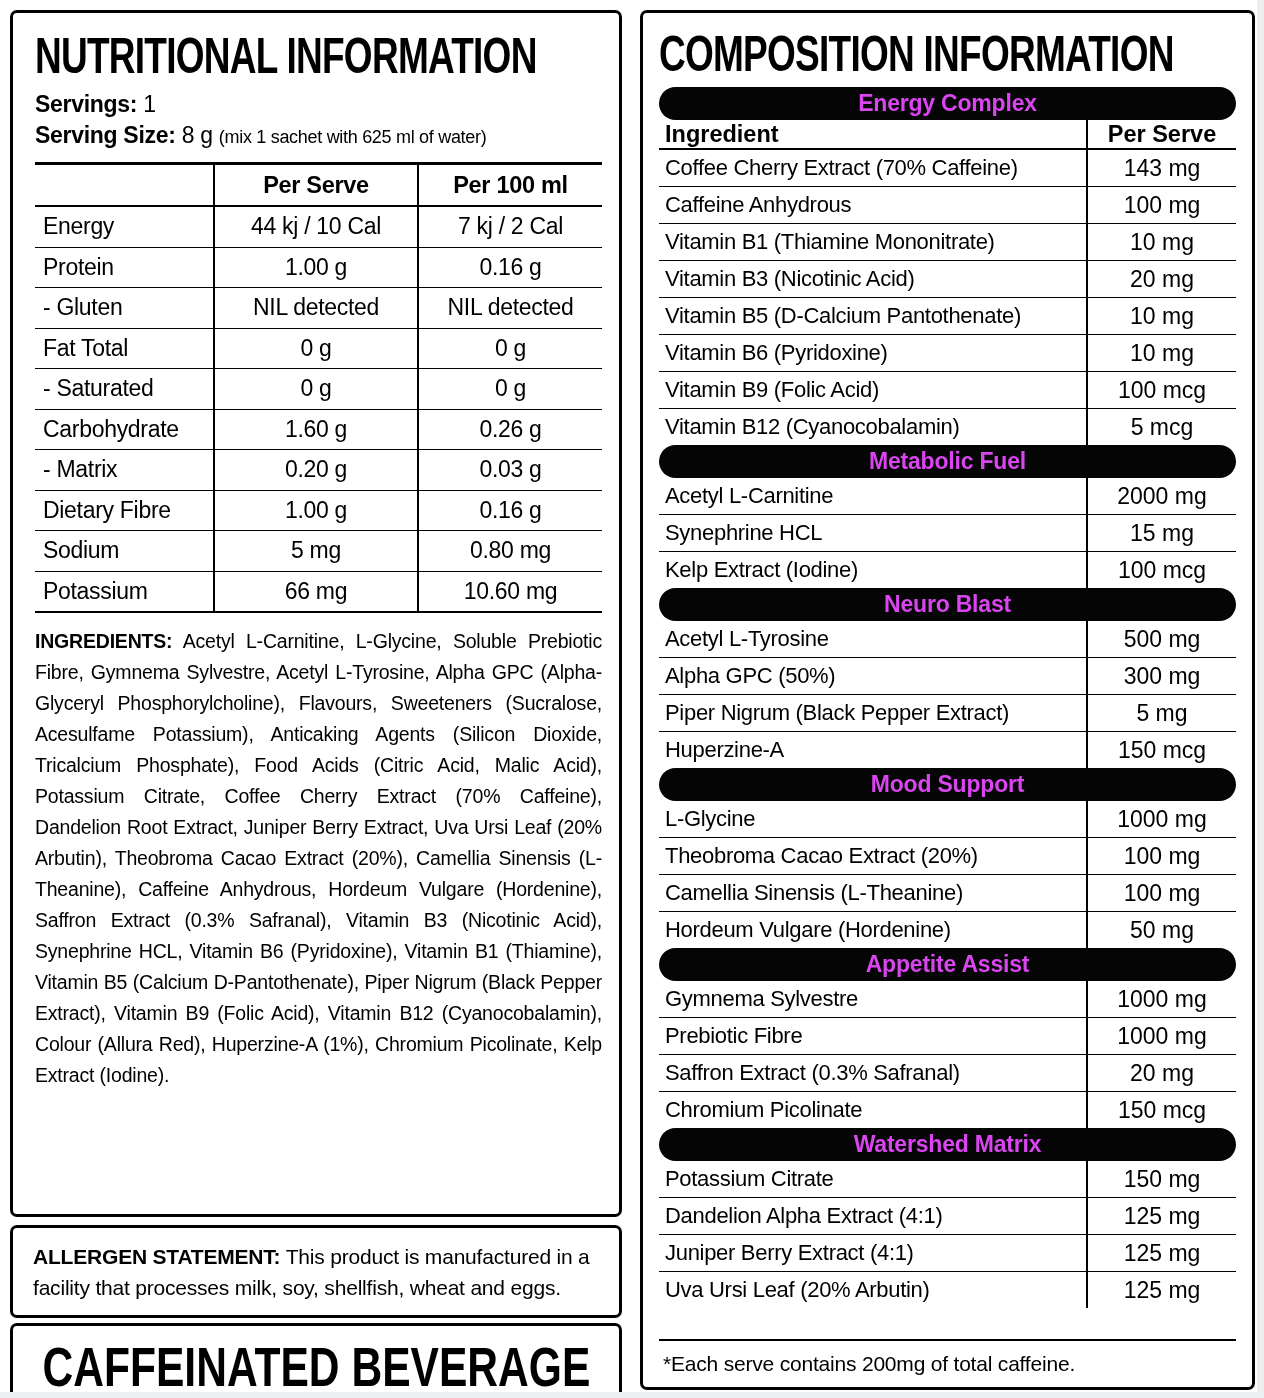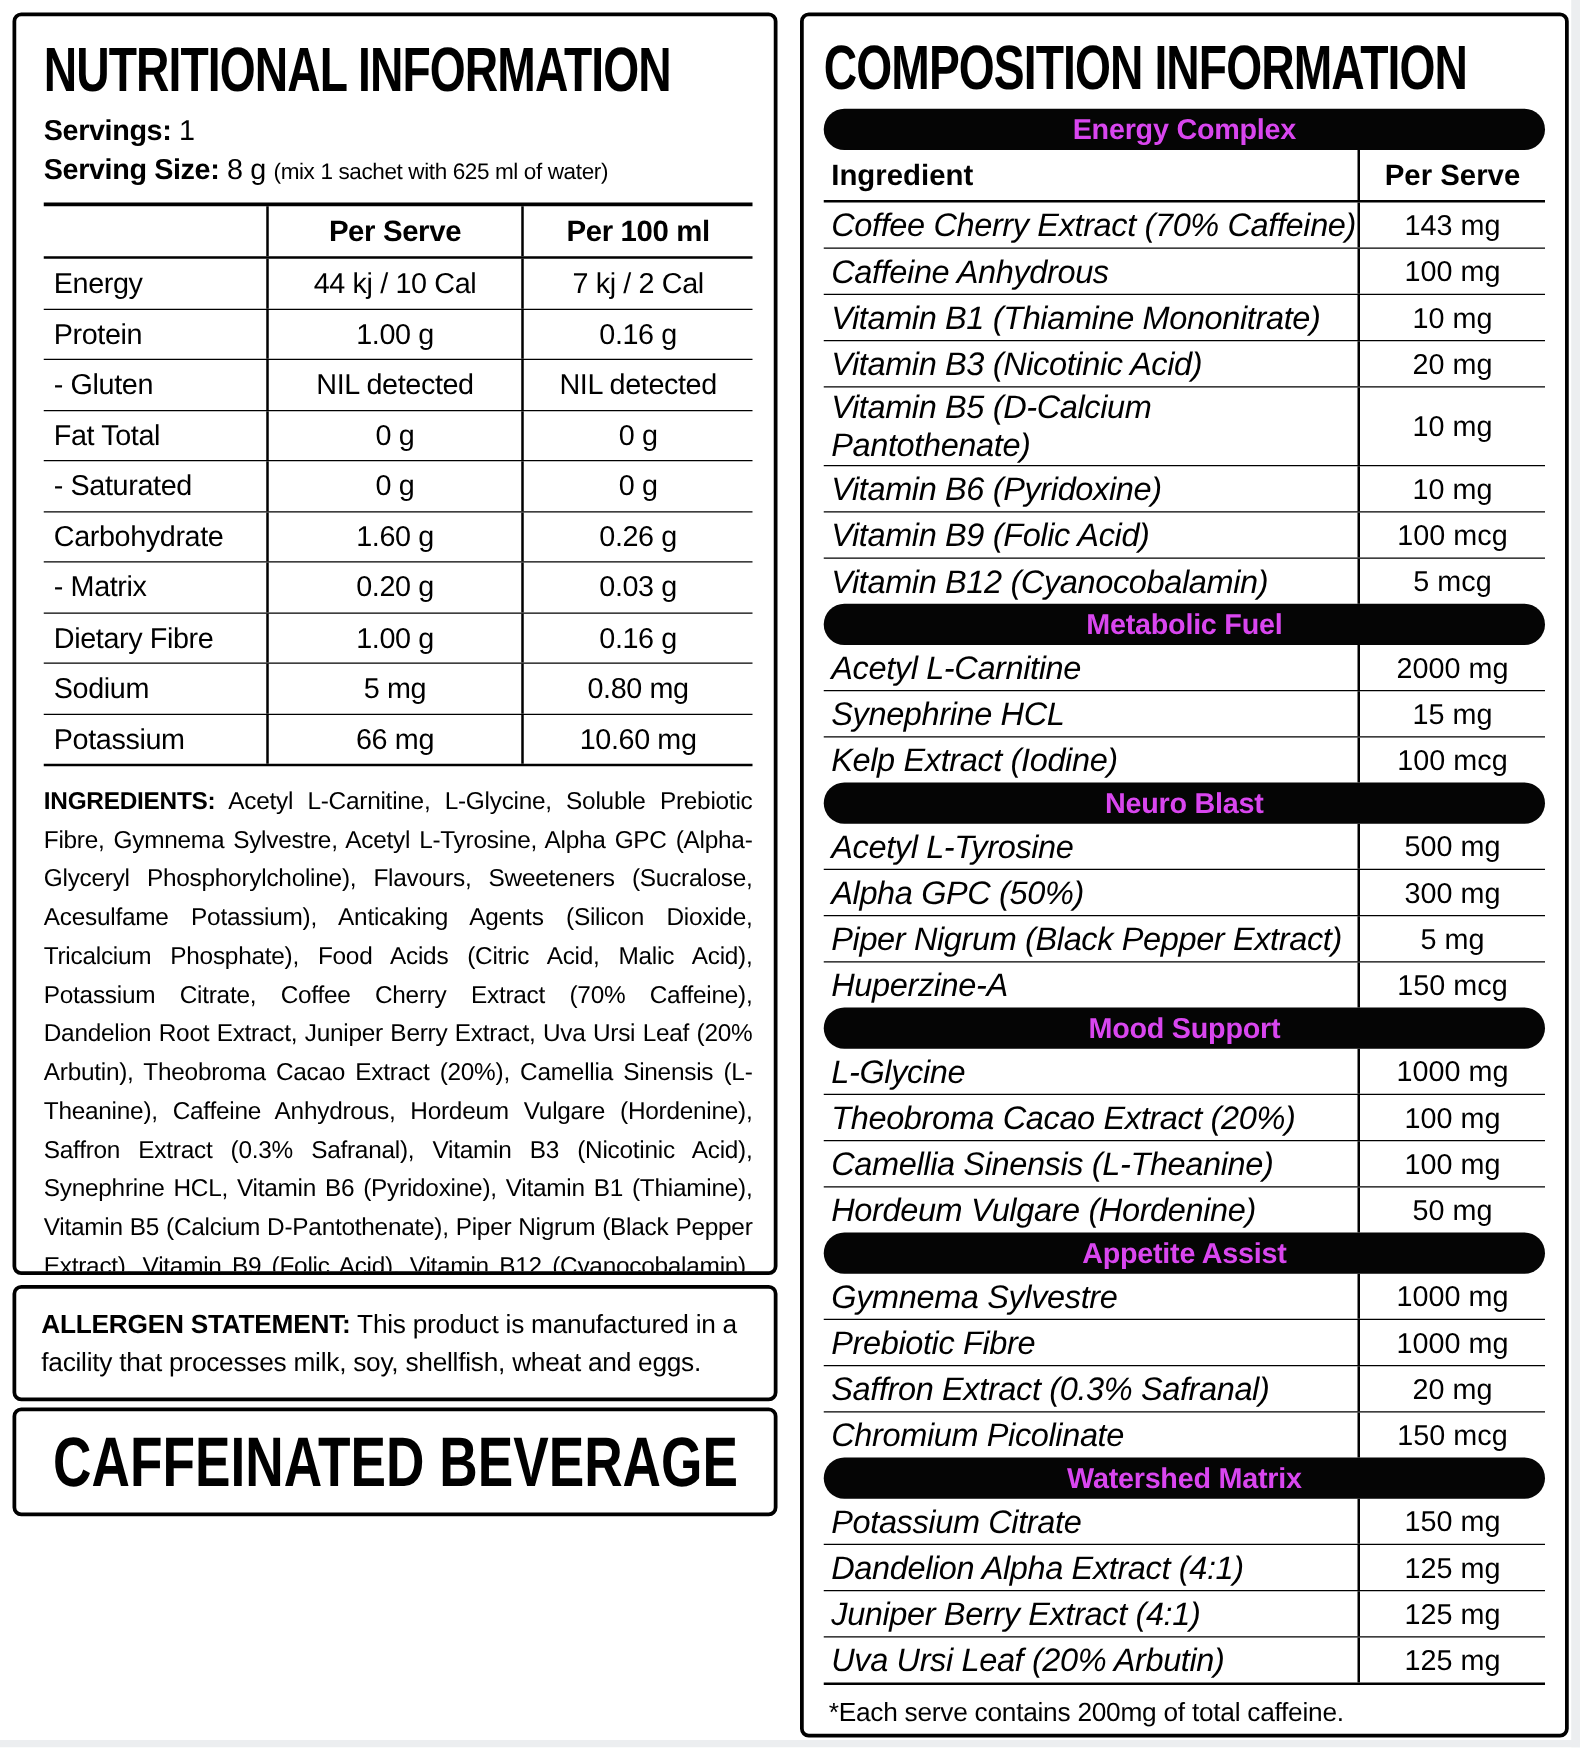--- a/index.html
+++ b/index.html
@@ -8,21 +8,21 @@
     position: relative;
     font-family: "Liberation Sans", sans-serif;
     color: #000;
     background: #ffffff;
     overflow: hidden;
   }
   .box { background: #fff; border: 3px solid #000; border-radius: 7px; }
 
   
   .left-col { position: absolute; left: 10px; top: 10px; width: 612px; }
-  .main-box  { height: 1010px; padding: 14px 17px 0 22px; overflow: hidden; }
+  .main-box  { height: 1207px; padding: 14px 17px 0 22px; overflow: hidden; }
   .allergen-box { height: 93px; margin-top: 8px; padding: 13px 20px 0; overflow: hidden; }
   .caffeine-box { height: 87px; margin-top: 5px; display: flex; align-items: center; justify-content: center; overflow: hidden; }
 
   h1.big {
     font-size: 50px; font-weight: bold; line-height: 46px;
     letter-spacing: -1px; white-space: nowrap;
     transform: scaleX(0.74); transform-origin: 0 50%;
     margin: 6px 0 10px;
   }
   .serv { font-size: 23px; line-height: 31px; letter-spacing: -0.3px; }
@@ -47,29 +47,29 @@
 
   
   .right-col { position: absolute; left: 640px; top: 10px; width: 615px; height: 1380px;
                padding: 12px 16px 0; display: flex; flex-direction: column; }
   .right-col > * { flex-shrink: 0; }
 
   .pill { height: 33px; border-radius: 17px; background: #050505; color: #d946ef;
           font-weight: bold; font-size: 23px; display: flex; align-items: center;
           justify-content: center; letter-spacing: -0.2px; }
   .comp-head { display: grid; grid-template-columns: 1fr 150px; border-bottom: 2.5px solid #000; }
-  .comp-head > div { height: 40px; display: flex; align-items: center;
+  .comp-head > div { height: 28px; display: flex; align-items: center;
                      font-weight: bold; font-size: 23.5px; }
   .ch-ing { padding-left: 6px; }
   .ch-ps  { justify-content: center; border-left: 2px solid #000; }
 
   .comp-row { display: grid; grid-template-columns: 1fr 150px; }
   .sect-rows .comp-row + .comp-row { border-top: 1.5px solid #000; }
   .ci { min-height: 36px; display: flex; align-items: center; padding-left: 6px;
-        font-size: 26px; letter-spacing: -0.3px; font-style: italic; }
+        font-size: 22px; letter-spacing: -0.3px; }
   .ca { min-height: 36px; display: flex; align-items: center; justify-content: center;
         border-left: 2px solid #000; font-size: 23px; }
 
   .footnote { margin-top: auto; border-top: 2px solid #000; height: 48px;
               padding: 11px 4px 0; font-size: 21px; letter-spacing: -0.2px; }
 
   
   .edge-right  { position: absolute; right: 0; top: 0; width: 7px; height: 100%; background: #eceef0; }
   .edge-bottom { position: absolute; left: 0; bottom: 0; width: 100%; height: 6px; background: #eceef0; }
 </style>

